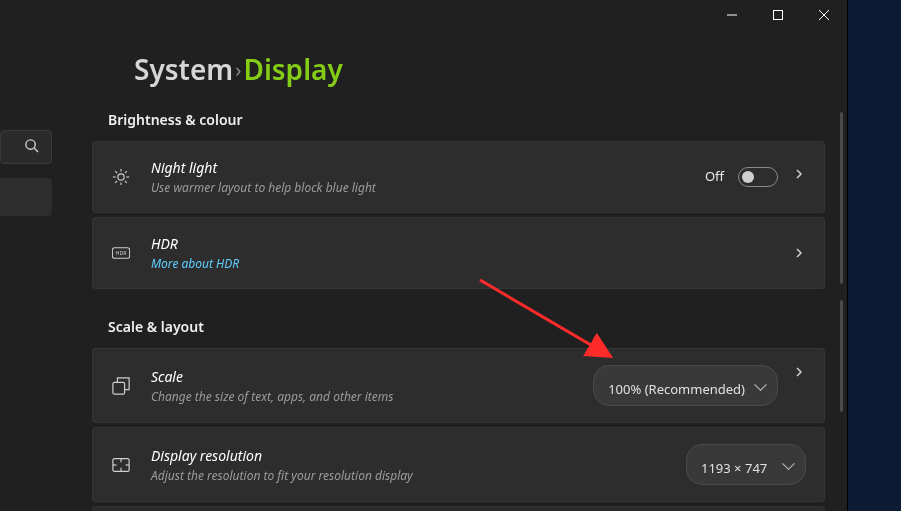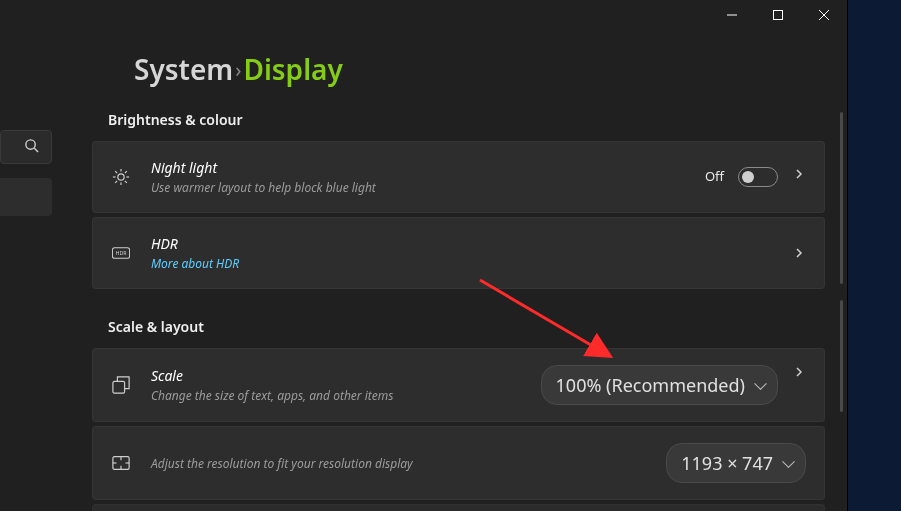--- a/index.html
+++ b/index.html
@@ -106,21 +106,21 @@
 
   .chevron-btn {
     width:14px; height:14px; display:flex; align-items:center; justify-content:center;
     cursor:pointer;
   }
   .chevron-btn svg { width:10px; height:10px; }
   .chevron-btn svg * { stroke:#cfcfcf; stroke-width:1.5; fill:none; }
 
   .dropdown {
     background:var(--bg-dropdown); border:1px solid #4a4a4a; border-radius:16px;
-    padding:7px 32px 7px 14px; font-size:18px; color:#e0e0e0;
+    padding:14px 32px 7px 14px; font-size:13px; color:#e0e0e0;
     position:relative; min-width:120px; cursor:pointer;
   }
   .dropdown::after {
     content:""; position:absolute; right:12px; top:50%; transform:translateY(-35%);
     width:8px; height:8px; border-right:1.2px solid #bbb; border-bottom:1.2px solid #bbb;
     transform:translateY(-65%) rotate(45deg);
   }
   .dropdown.wide { min-width:160px; }
 
   
@@ -265,20 +265,21 @@
       <span class="icon">
         <svg viewBox="0 0 20 20" stroke="#cfcfcf" fill="none" stroke-width="1.3">
           <rect x="1" y="3" width="18" height="14" rx="1.5"></rect>
           <line x1="1" y1="10" x2="5" y2="10"></line>
           <line x1="15" y1="10" x2="19" y2="10"></line>
           <line x1="10" y1="3" x2="10" y2="7"></line>
           <line x1="10" y1="13" x2="10" y2="17"></line>
         </svg>
       </span>
       <div class="text">
+        <span class="title">Display resolution</span>
         <span class="sub">Adjust the resolution to fit your resolution display</span>
       </div>
       <div class="spacer"></div>
       <div class="tail">
         <div class="dropdown">1193 × 747</div>
       </div>
     </div>
 
     <div class="card cut" style="margin-top:4px">
 

